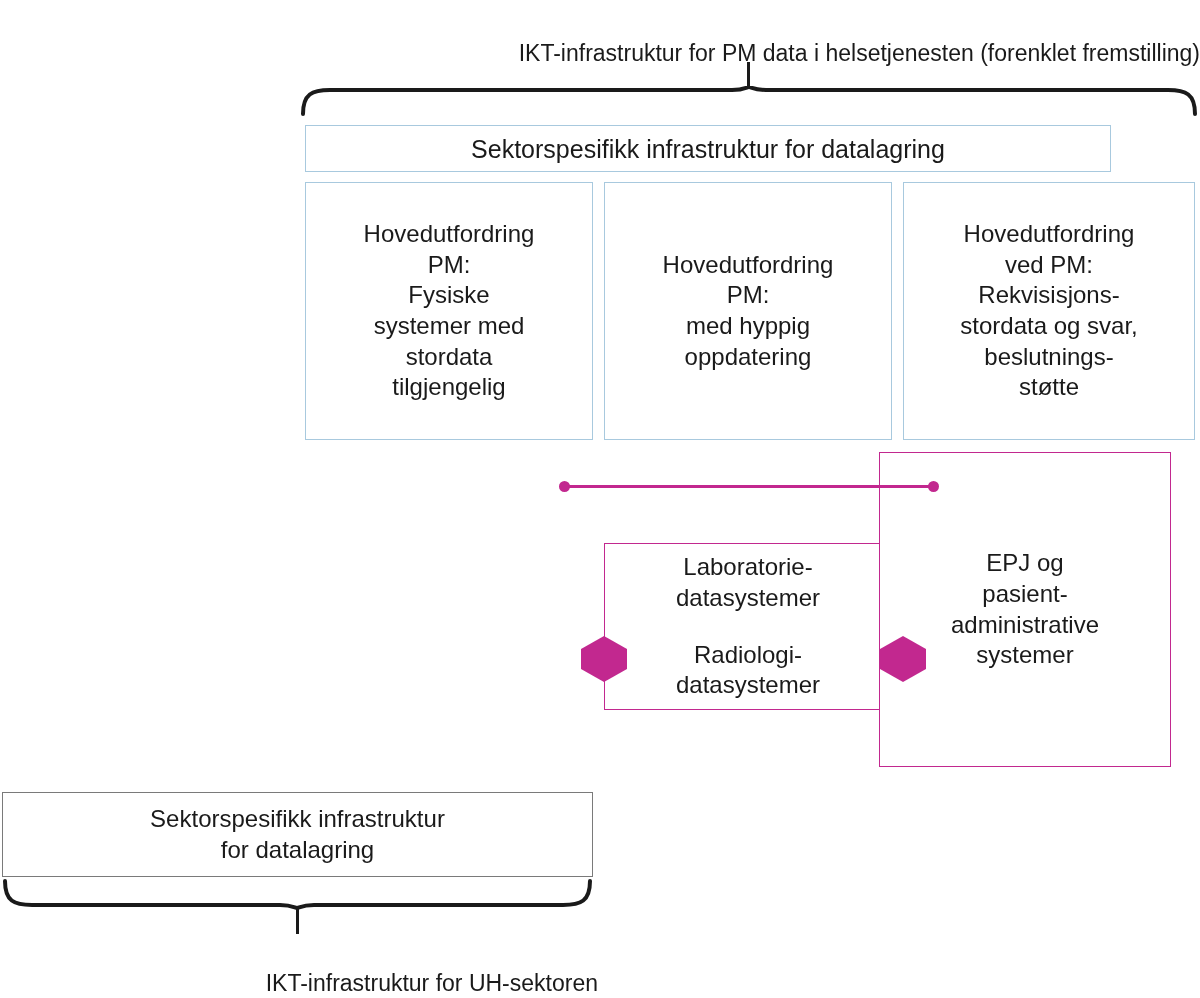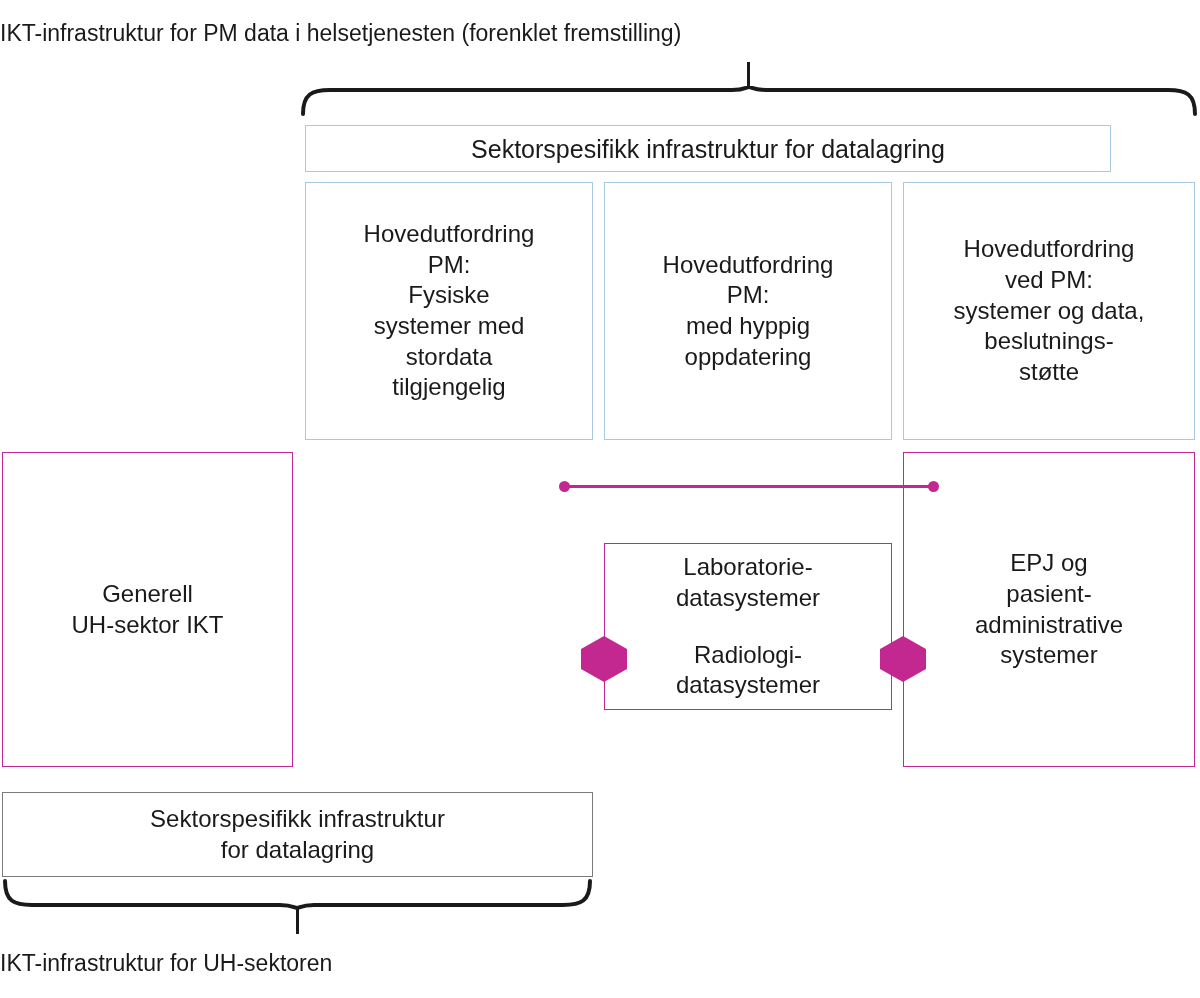--- a/index.html
+++ b/index.html
@@ -16,22 +16,23 @@
     width: 1200px;
     height: 998px;
     overflow: hidden;
     background: #ffffff;
   }
   .abs { position: absolute; }
 
   .caption {
     font-size: 23px;
     color: #1a1a1a;
-    text-align: left;
+    text-align: right;
     white-space: nowrap;
+    margin-top: 20px;
   }
 
   .box {
     box-sizing: border-box;
     display: flex;
     align-items: center;
     justify-content: center;
     text-align: center;
     line-height: 1.28;
     background: #ffffff;
@@ -130,45 +131,40 @@
       <div>PM:</div>
       <div>med hyppig</div>
       <div>oppdatering</div>
     </div>
   </div>
 
   <div class="abs box box-blue challenge-text" style="left:903px; top:182px; width:292px; height:258px;">
     <div>
       <div>Hovedutfordring</div>
       <div>ved PM:</div>
-      <div>systemer og data,</div>
+      <div>Rekvisisjons-</div>
+      <div>stordata og svar,</div>
       <div>beslutnings-</div>
       <div>støtte</div>
     </div>
   </div>
 
-  <div class="abs box box-pink sys-text" style="left:2px; top:452px; width:291px; height:315px;">
-    <div>
-      <div>Generell</div>
-      <div>UH-sektor IKT</div>
-    </div>
-  </div>
 
 
   <div class="abs box box-pink sys-text" style="left:604px; top:543px; width:288px; height:167px;">
     <div>
       <div>Laboratorie-</div>
       <div>datasystemer</div>
       <div style="height:26px;"></div>
       <div>Radiologi-</div>
       <div>datasystemer</div>
     </div>
   </div>
 
-  <div class="abs box box-pink sys-text" style="left:903px; top:452px; width:292px; height:315px;">
+  <div class="abs box box-pink sys-text" style="left:879px; top:452px; width:292px; height:315px;">
     <div>
       <div>EPJ og</div>
       <div>pasient-</div>
       <div>administrative</div>
       <div>systemer</div>
     </div>
   </div>
 
   <div class="abs connector-line" style="left:566px; top:485px; width:368px;"></div>
   <div class="abs connector-dot" style="left:559px; top:481px;"></div>

